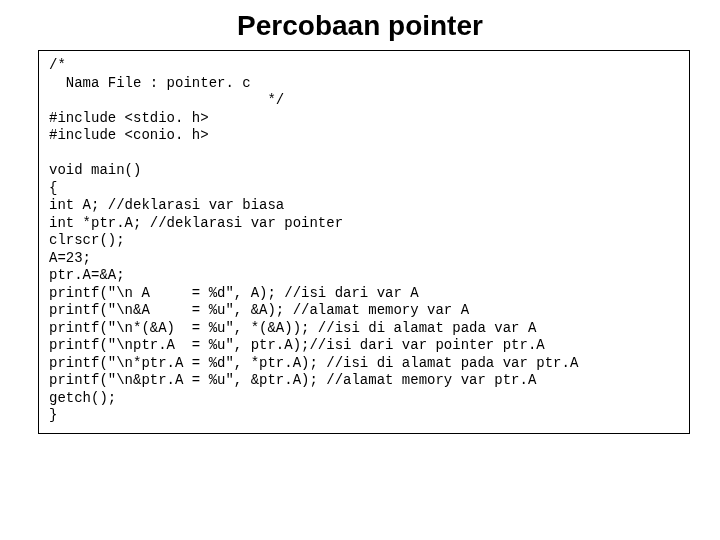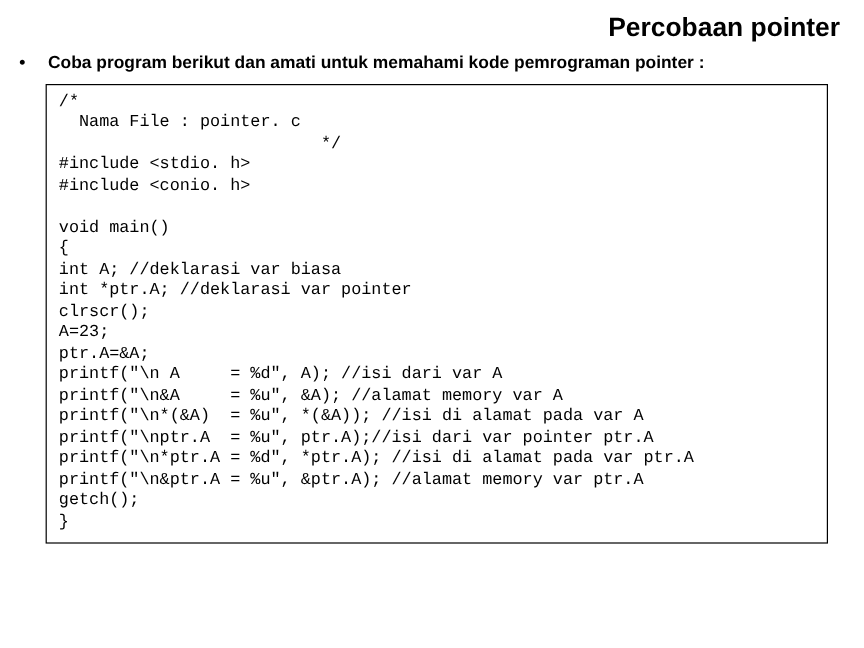--- a/index.html
+++ b/index.html
@@ -8,23 +8,23 @@
     background: #fff;
     font-family: Verdana, Geneva, sans-serif;
     width: 720px;
     height: 540px;
     box-sizing: border-box;
   }
   .slide {
     padding: 8px 20px 10px 20px;
   }
   .title {
-    text-align: right;
+    text-align: center;
     font-weight: bold;
-    font-size: 22px;
+    font-size: 28px;
     margin: 2px 0 8px 0;
   }
   .bullet {
     font-weight: bold;
     font-size: 14.5px;
     line-height: 1.35;
     margin: 0 0 6px 8px;
     text-indent: -12px;
     padding-left: 12px;
   }
@@ -40,21 +40,20 @@
     font-size: 14px;
     line-height: 1.25;
     white-space: pre;
   }
 </style>
 </head>
 <body>
 
 <div class="slide">
   <div class="title">Percobaan pointer</div>
-  <p class="bullet"><span class="dot">•</span><span>Coba program berikut dan amati untuk memahami kode pemrograman pointer :</span></p>
   <div class="codebox">/*
   Nama File : pointer. c
                           */
 #include &lt;stdio. h&gt;
 #include &lt;conio. h&gt;
 
 void main()
 {
 int A; //deklarasi var biasa
 int *ptr.A; //deklarasi var pointer

